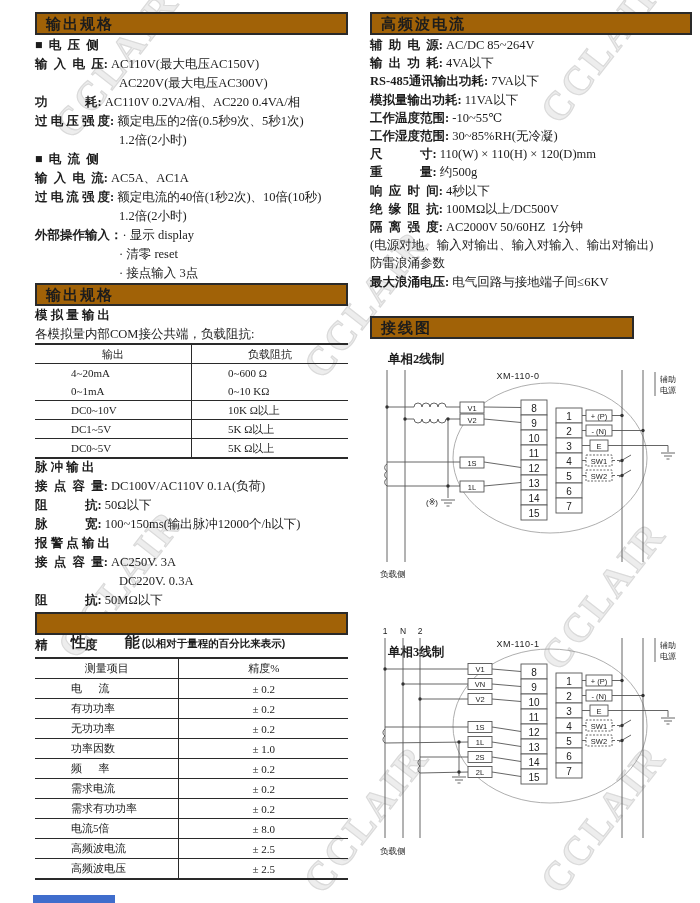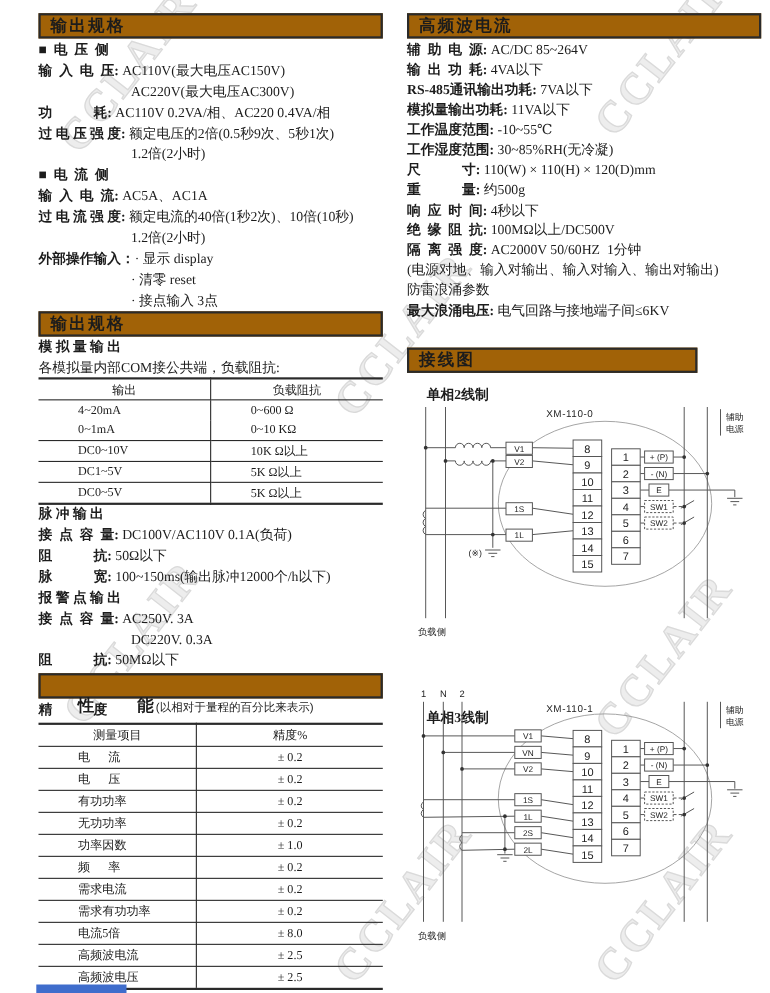--- a/index.html
+++ b/index.html
@@ -4,21 +4,21 @@
 <style>
   html,body{margin:0;padding:0;background:#fff;}
   #page{position:relative;width:700px;height:903px;background:#fff;overflow:hidden;
         font-family:"Liberation Serif","DejaVu Serif",serif;color:#1c1c1c;}
   .wm{position:absolute;font-family:"Liberation Serif",serif;font-weight:bold;
       font-size:40px;letter-spacing:3px;color:#ededed;-webkit-text-stroke:1.2px #dadada;
       transform:rotate(-52deg);z-index:0;white-space:pre;}
   .secbox{position:absolute;box-sizing:border-box;border:2px solid #2a2a2a;background:#a16207;
       font-family:"Liberation Sans","DejaVu Sans",sans-serif;font-weight:bold;font-size:15px;
       padding:1px 0 0 9px;letter-spacing:2px;z-index:2;line-height:18px;white-space:pre;}
-  .secbox .note{font-size:10.5px;letter-spacing:0;font-weight:normal;}
+  .secbox .note{font-size:10.5px;letter-spacing:0;font-weight:bold;}
   .grp{position:absolute;z-index:1;}
   .row,.subhead,.cont{white-space:pre;font-size:12.5px;line-height:19px;}
   .row b,.subhead,.noteline b{font-weight:bold;}
   .cont{padding-left:84px;}
   .subhead{font-weight:bold;}
   table{border-collapse:collapse;table-layout:fixed;z-index:1;position:absolute;background:transparent;}
   .spec-table{border-top:2px solid #2a2a2a;border-bottom:2px solid #2a2a2a;}
   .spec-table td{font-size:11px;padding:0 0 0 36px;height:18px;overflow:hidden;white-space:pre;}
   .spec-table td:first-child{border-right:1px solid #2a2a2a;}
   .spec-table tr.hline td{border-bottom:1px solid #2a2a2a;}
@@ -126,24 +126,20 @@
         <col style="width:46%">
         <col>
       </colgroup>
     <tbody>
         <tr class="head hline">
       <td>测量项目</td>
       <td>精度%</td>
     </tr>
     <tr class="hline">
           <td>电      流</td>
-          <td>± 0.2</td>
-        </tr>
-    <tr class="hline">
-          <td>电      压</td>
           <td>± 0.2</td>
         </tr>
     <tr class="hline">
           <td>有功功率</td>
           <td>± 0.2</td>
         </tr>
     <tr class="hline">
           <td>无功功率</td>
           <td>± 0.2</td>
         </tr>

